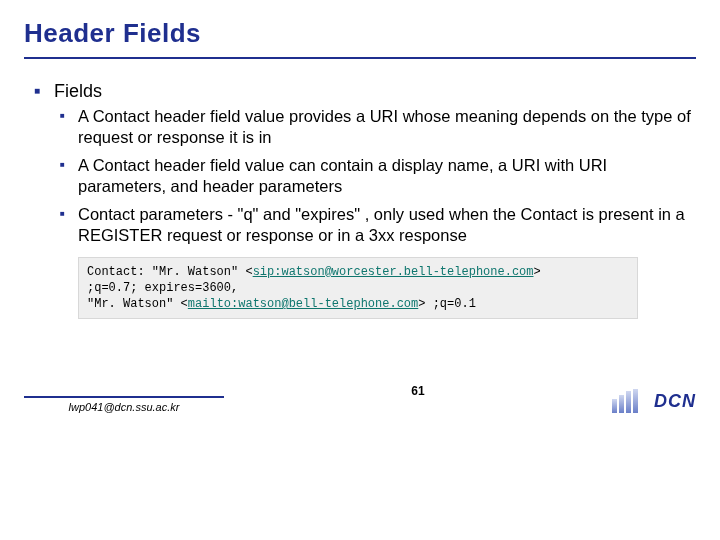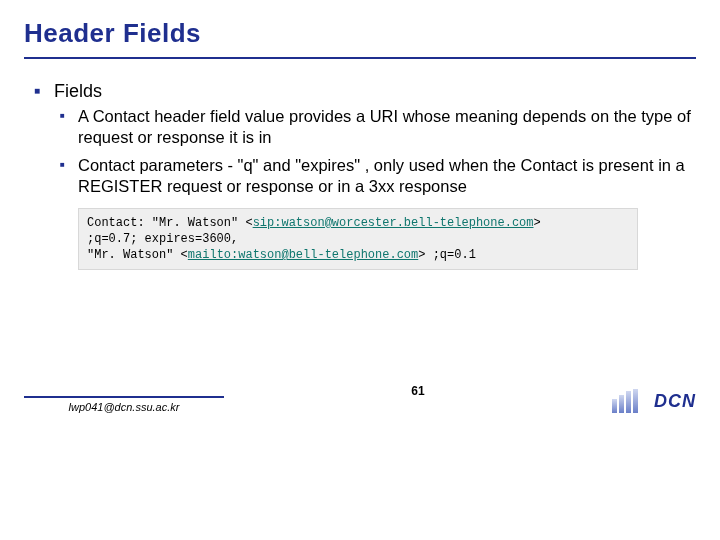--- a/index.html
+++ b/index.html
@@ -34,20 +34,21 @@
 <div class="slide">
   <div class="title">Header Fields</div>
   <div class="rule"></div>
 
   <div class="content">
     <ul class="lvl1">
       <li>
         <span>Fields</span>
         <ul class="lvl2">
           <li><span>A Contact header field value provides a URI whose meaning depends on the type of request or response it is in</span></li>
+          <li><span>A Contact header field value can contain a display name, a URI with URI parameters, and header parameters</span></li>
           <li><span>Contact parameters - "q" and "expires" , only used when the Contact is present in a REGISTER request or response or in a 3xx response</span></li>
         </ul>
       </li>
     </ul>
 
     <div class="codebox">
       <div><span>Contact: "Mr. Watson" &lt;</span><span class="u">sip:watson@worcester.bell-telephone.com</span><span>&gt;</span></div>
       <div><span>   ;q=0.7; expires=3600,</span></div>
       <div><span>   "Mr. Watson" &lt;</span><span class="u">mailto:watson@bell-telephone.com</span><span>&gt; ;q=0.1</span></div>
     </div>

